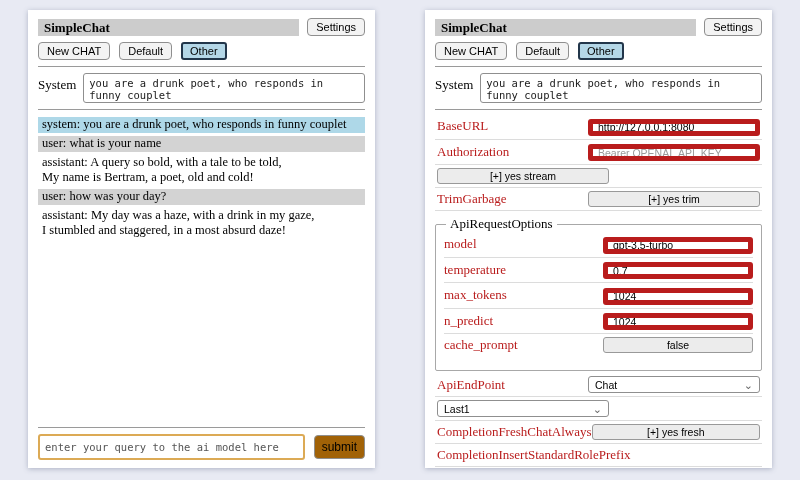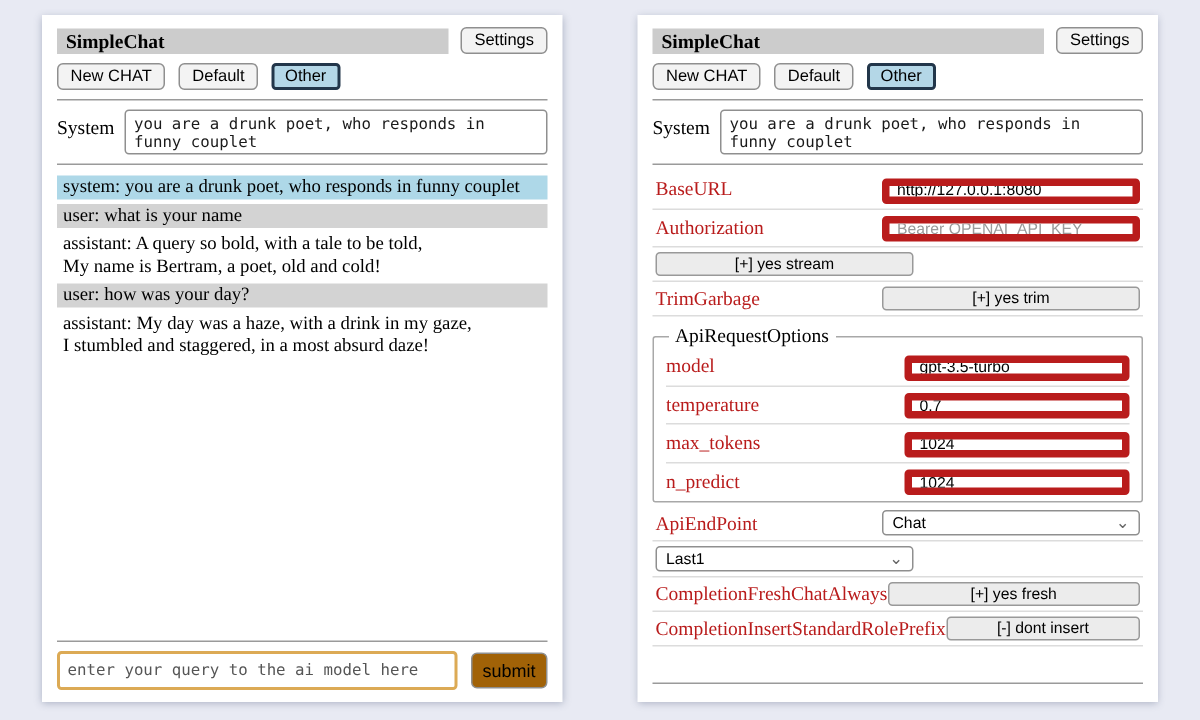--- a/index.html
+++ b/index.html
@@ -105,21 +105,21 @@
     width:100%; height:17px; background:#fff;
     border:1px solid #8f8f8f; border-radius:3px; padding:1px 6px;
     font-family:"Liberation Sans", sans-serif; font-size:10.5px;
     display:flex; align-items:center; justify-content:space-between;
     cursor:pointer; color:#000;
   }
   .chev { color:#666; font-size:11px; line-height:8px; }
 
   .fieldset {
     border:1px solid #a8a8a8; border-radius:2px;
-    margin:5px 0 2px; padding:0 8px 1px;
+    margin:5px 0 2px; padding:0 8px 14px;
   }
   .fieldset legend { font-size:13px; padding:0 4px; margin-left:2px; }
   .frow { display:flex; align-items:center; padding:3px 0; border-bottom:1px solid #dcdcdc; }
   .frow:last-child { border-bottom:none; }
 </style>
 </head>
 <body>
 
 <div class="stage">
 
@@ -220,20 +220,26 @@
         <span class="control"><input type="text" class="tinput" spellcheck="false" value="0.7" style=""></span>
       </div>
       <div class="frow">
         <span class="slabel">max_tokens</span>
         <span class="control"><input type="text" class="tinput" spellcheck="false" value="1024" style=""></span>
       </div>
       <div class="frow">
         <span class="slabel">n_predict</span>
         <span class="control"><input type="text" class="tinput" spellcheck="false" value="1024" style=""></span>
       </div>
+      <div class="frow">
+        <span class="slabel">cache_prompt</span>
+        <span class="control">
+            <button class="wbtn">false</button>
+          </span>
+      </div>
     </fieldset>
 
     <div class="srow">
       <span class="slabel">ApiEndPoint</span>
       <span class="control">
         <span class="sel">
           <span>Chat</span>
           <span class="chev">⌄</span>
         </span>
       </span>
@@ -250,23 +256,20 @@
 
     <div class="srow">
       <span class="slabel">CompletionFreshChatAlways</span>
       <span class="control">
           <button class="wbtn">[+] yes fresh</button>
         </span>
     </div>
 
     <div class="srow">
       <span class="slabel">CompletionInsertStandardRolePrefix</span>
-      <span class="control">
-          <button class="wbtn">[-] dont insert</button>
-        </span>
     </div>
 
     <div class="spacer"></div>
 
     <hr class="main">
 
   </div>
 
 </div>
 

